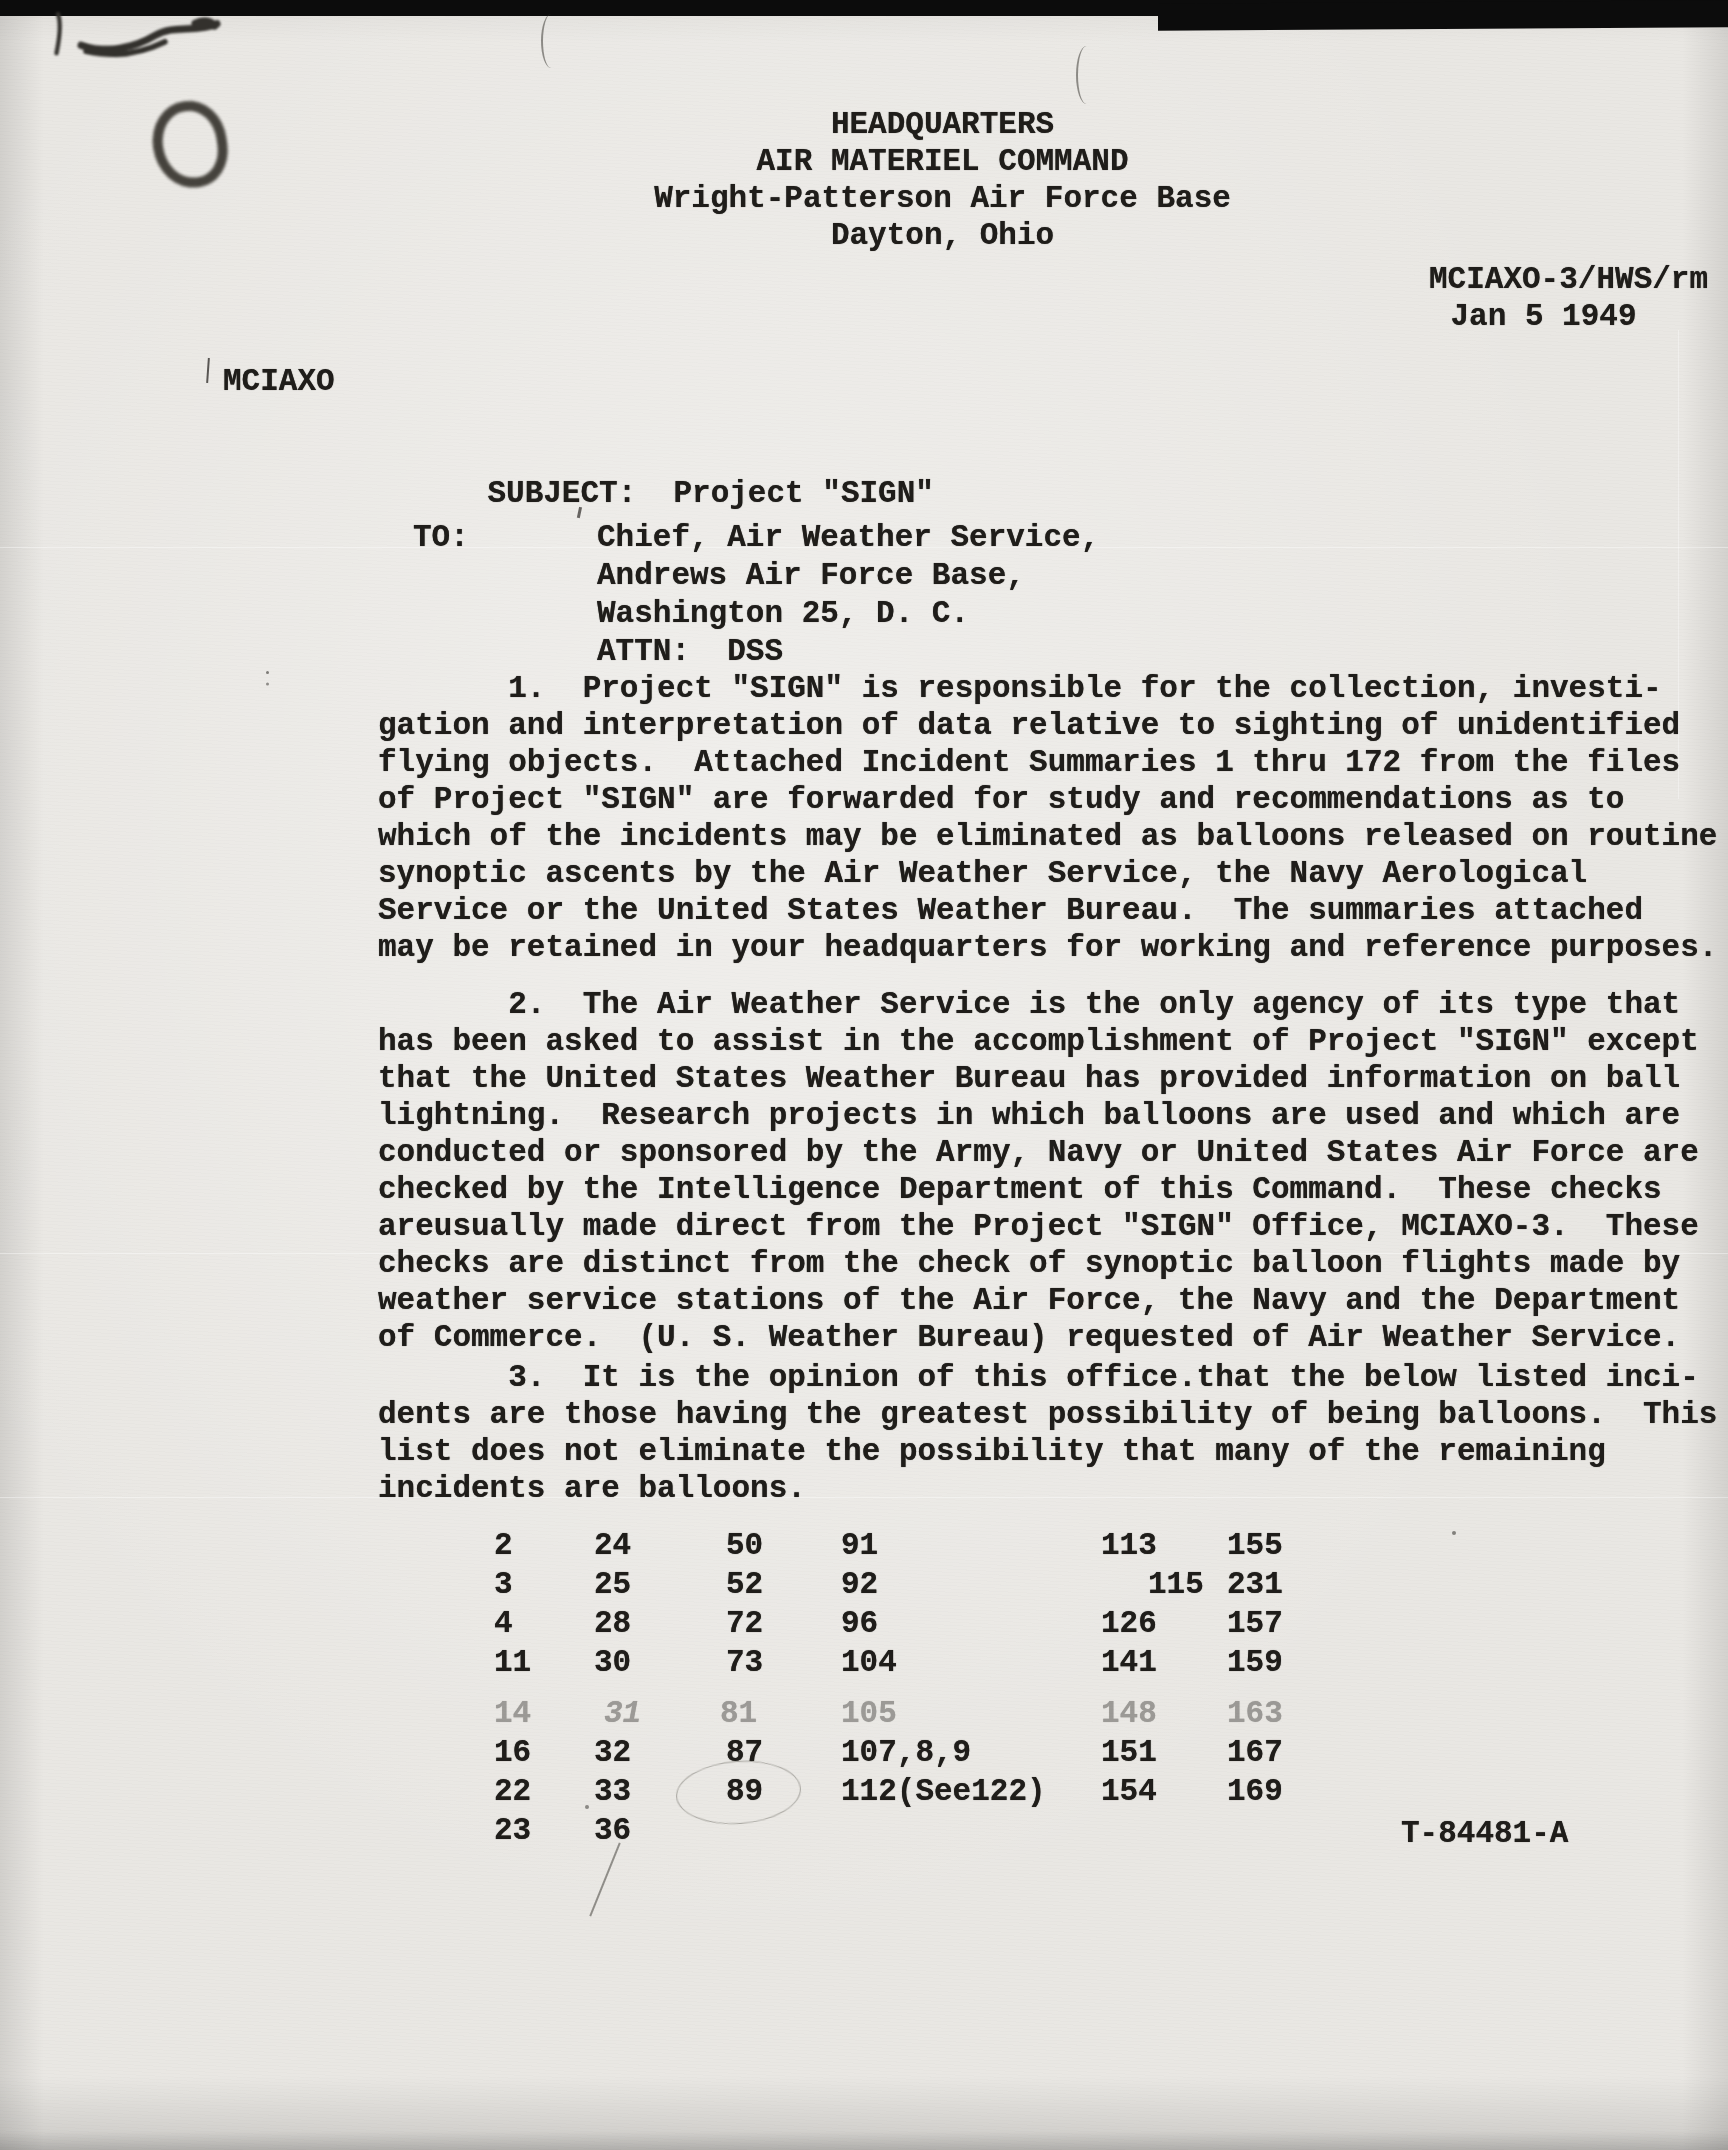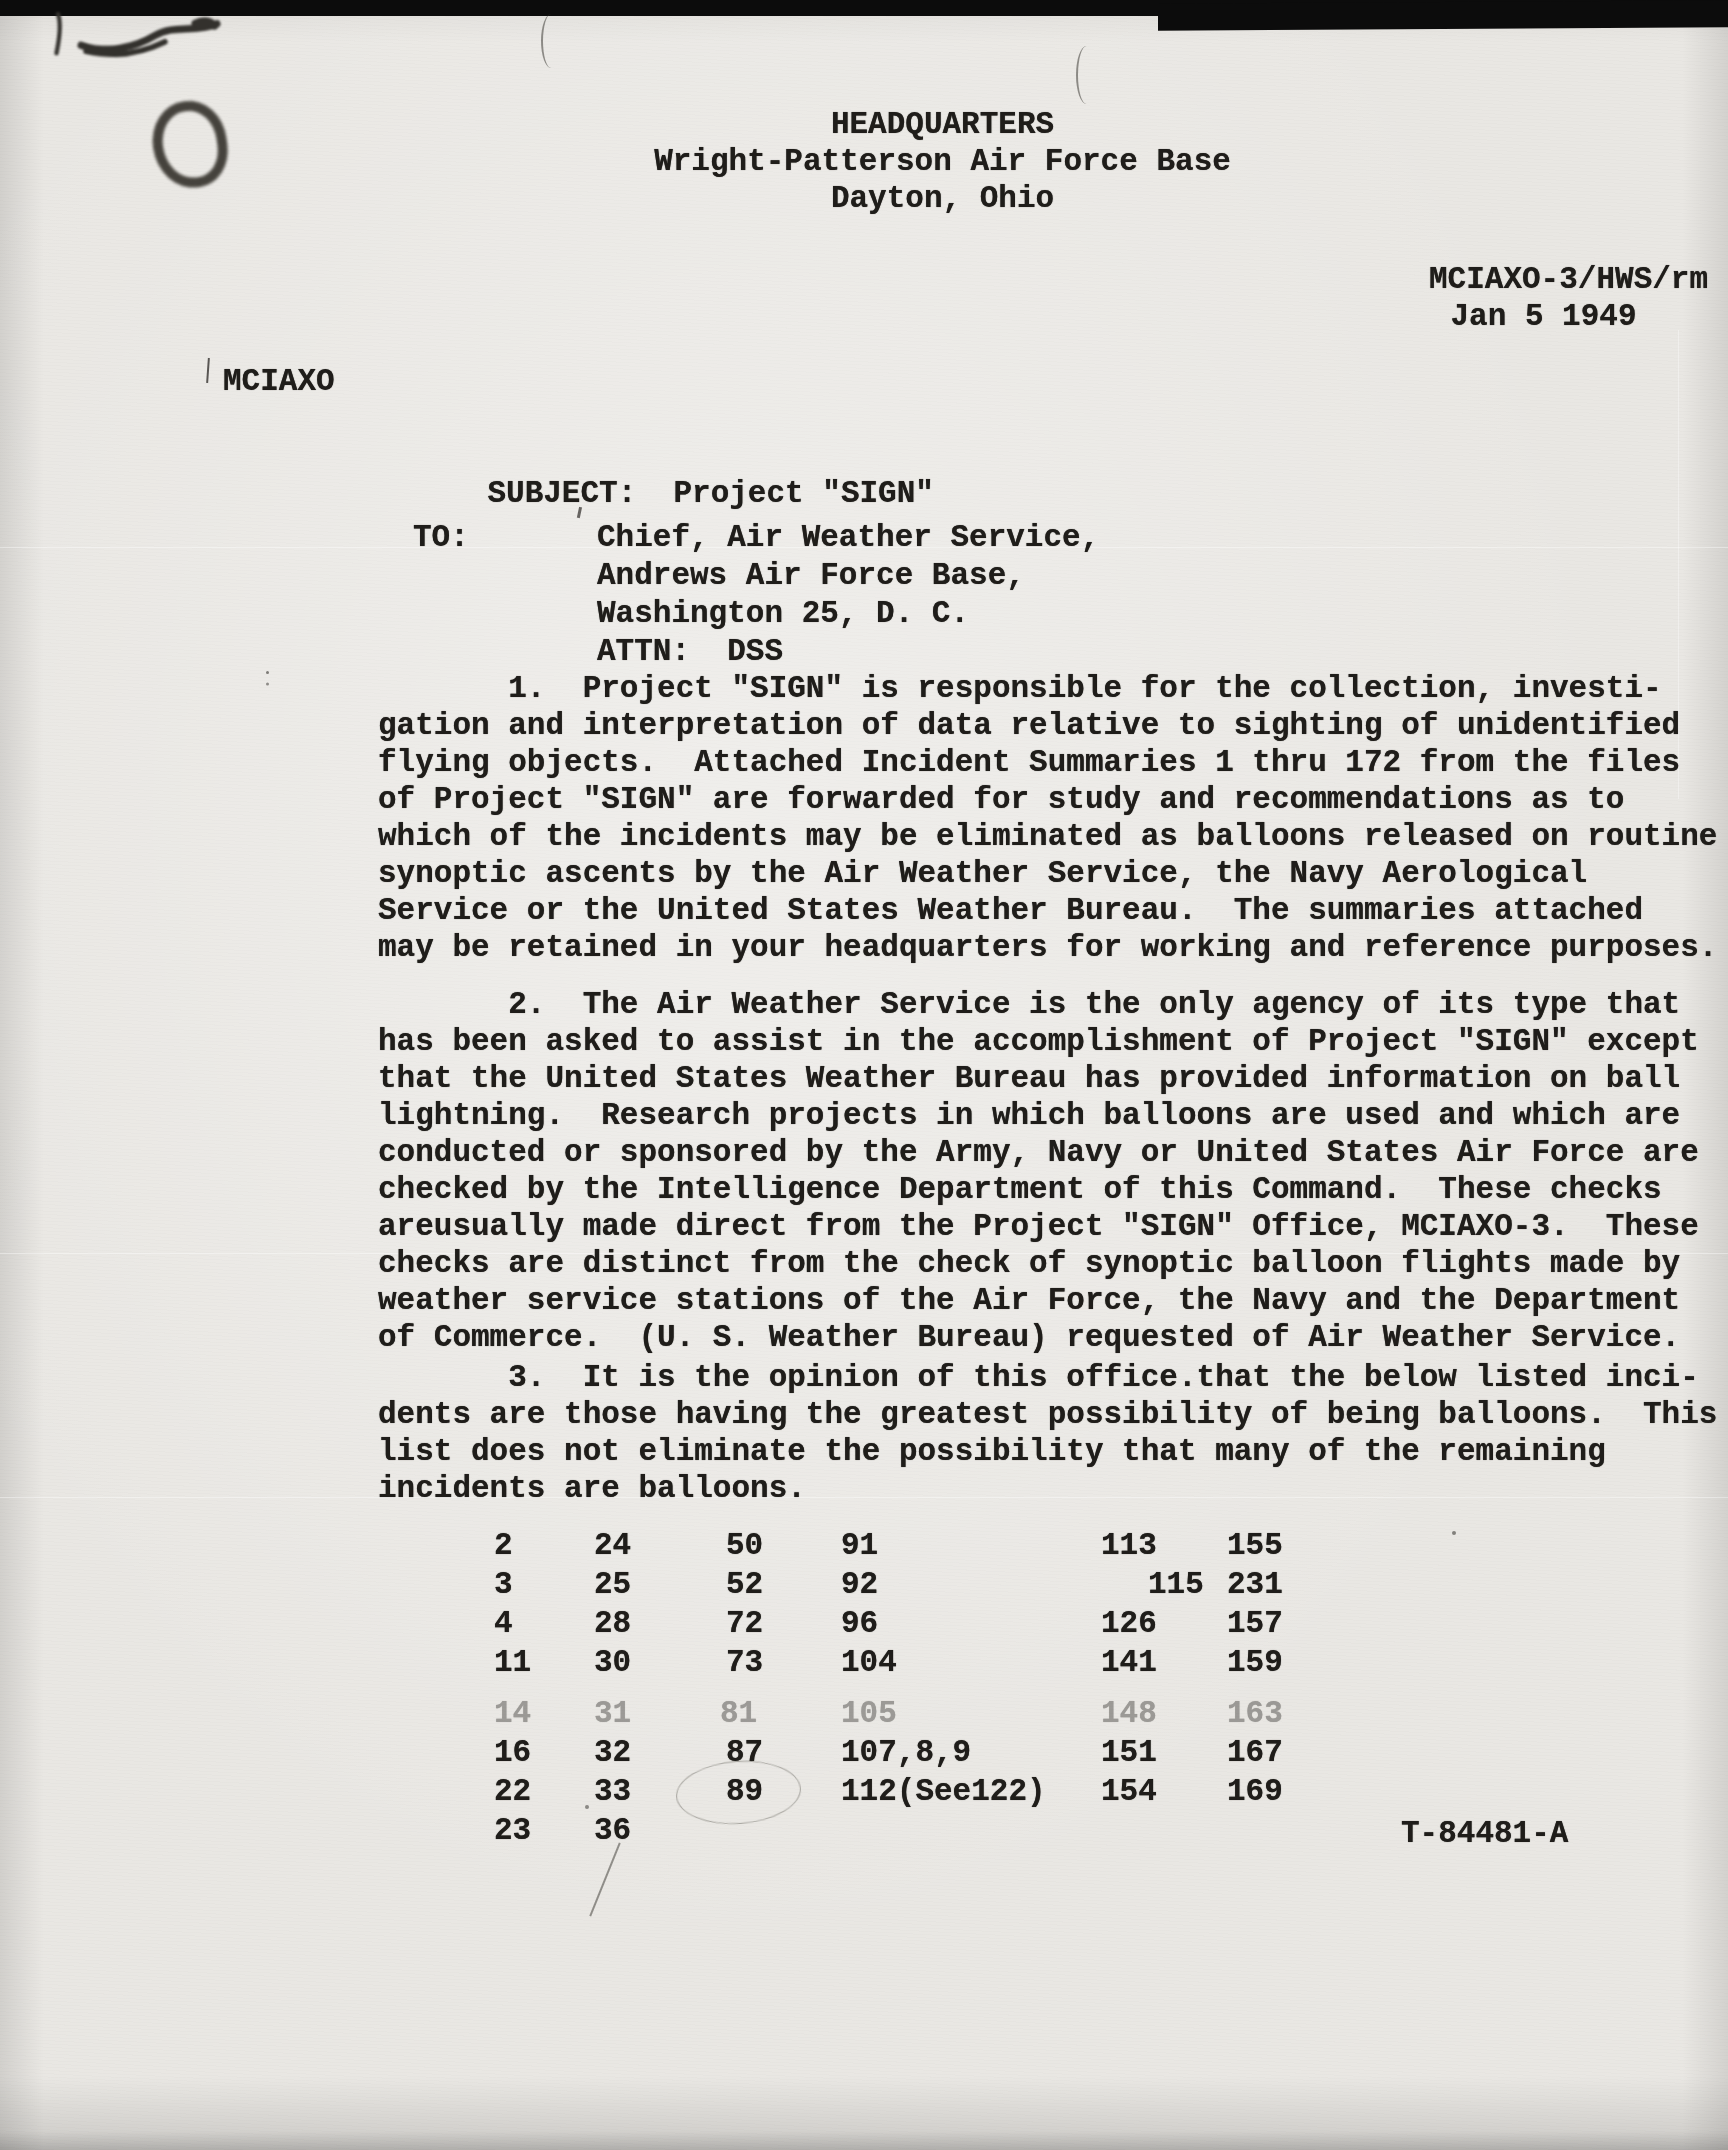--- a/index.html
+++ b/index.html
@@ -98,20 +98,21 @@
   <div class="abs slash"></div>
   <div class="abs dot1"></div>
   <div class="abs dot2"></div>
   <div class="abs scanline sl1"></div>
   <div class="abs scanline sl2"></div>
   <div class="abs scanline sl3"></div>
   <div class="abs crease"></div>
 
   <div class="abs letterhead">
     <div class="tline">HEADQUARTERS</div>
+    <div class="tline">AIR MATERIEL COMMAND</div>
     <div class="tline">Wright-Patterson Air Force Base</div>
     <div class="tline">Dayton, Ohio</div>
   </div>
 
   <div class="abs refblock">
     <div class="tline">MCIAXO-3/HWS/rm</div>
     <div class="tline ref-date">Jan 5 1949</div>
   </div>
 
   <div class="abs office tline">MCIAXO</div>
@@ -185,21 +186,21 @@
       <div class="irow">
         <span class="icell" style="left: 0px;">11</span>
         <span class="icell" style="left: 100px;">30</span>
         <span class="icell" style="left: 232px;">73</span>
         <span class="icell" style="left: 347px;">104</span>
         <span class="icell" style="left: 607px;">141</span>
         <span class="icell" style="left: 733px;">159</span>
       </div>
       <div class="irow faint">
         <span class="icell" style="left: 0px;">14</span>
-        <span class="icell" style="left: 100px;">31</span>
+        <span class="icell" style="left: 110px; font-style: italic;">31</span>
         <span class="icell" style="left: 226px;">81</span>
         <span class="icell" style="left: 347px;">105</span>
         <span class="icell" style="left: 607px;">148</span>
         <span class="icell" style="left: 733px;">163</span>
       </div>
       <div class="irow">
         <span class="icell" style="left: 0px;">16</span>
         <span class="icell" style="left: 100px;">32</span>
         <span class="icell" style="left: 232px;">87</span>
         <span class="icell" style="left: 347px;">107,8,9</span>

